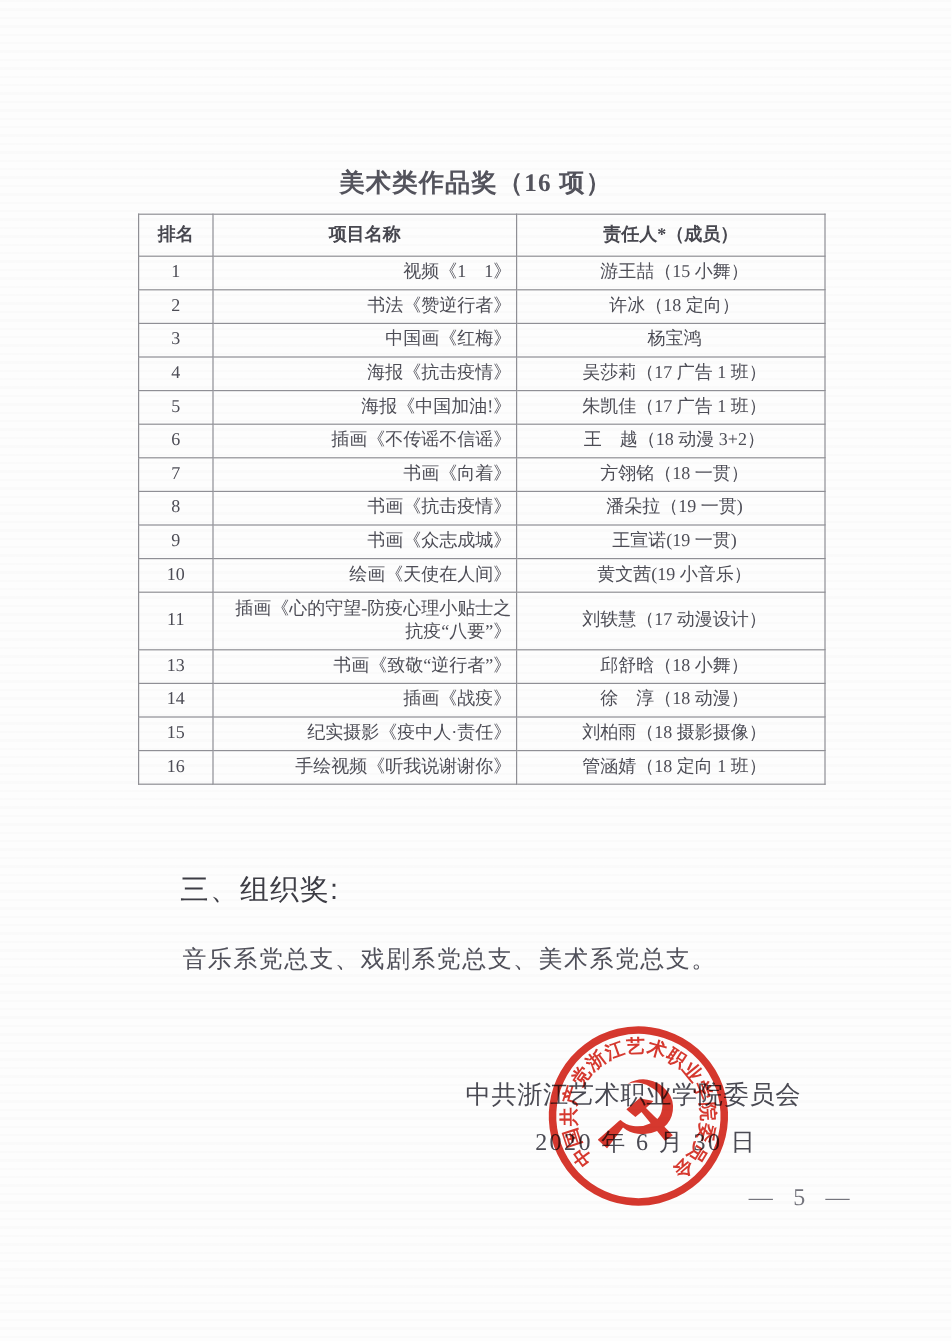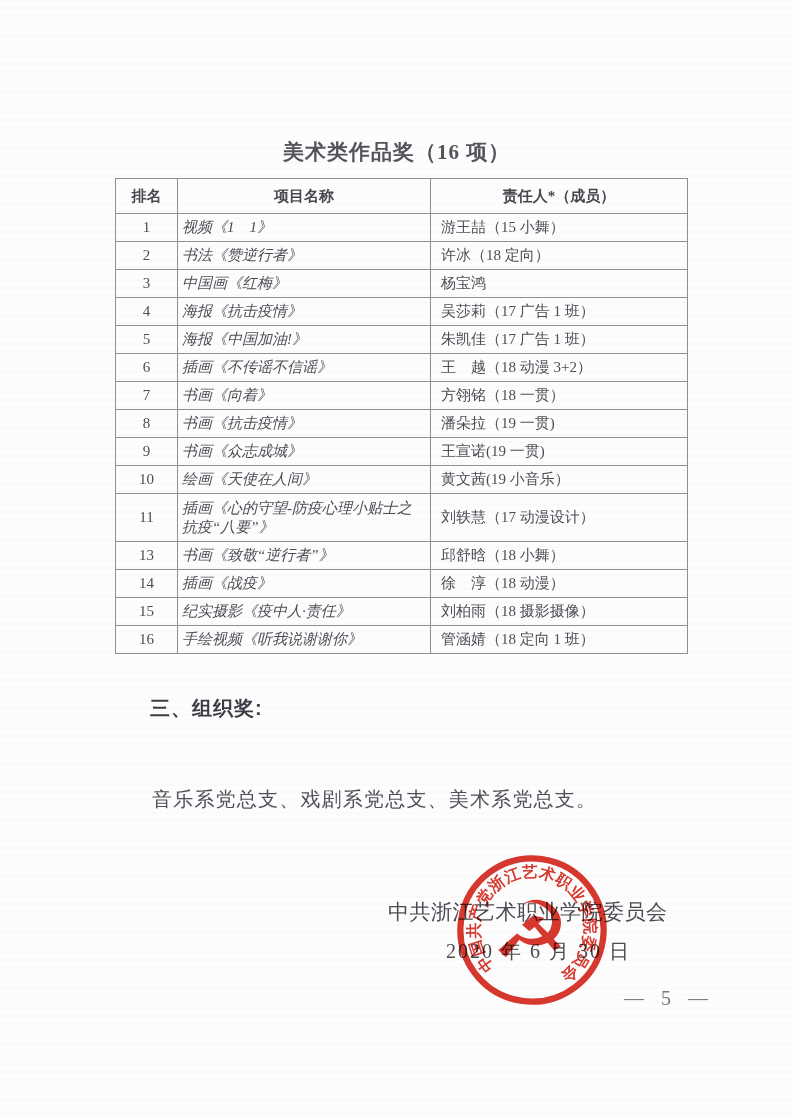--- a/index.html
+++ b/index.html
@@ -39,26 +39,26 @@
     border:1px solid #8f8f95;
     font-size:15px;line-height:1.25;
     padding:1px 4px;
     overflow:hidden;
   }
   .awards-table thead tr{height:35px;}
   .awards-table th{font-weight:700;font-size:15px;color:#47474f;text-align:center;}
   .awards-table tbody tr{height:28px;}
   .awards-table tbody tr.tall{height:48px;}
   .awards-table td.rank{text-align:center;}
-  .awards-table td.project{text-align:left;font-style:italic;}
-  .awards-table td.person{text-align:left;padding-left:10px;}
+  .awards-table td.project{text-align:right;}
+  .awards-table td.person{text-align:center;padding-left:10px;}
   .section-heading{
-    position:absolute;left:150px;top:695px;
+    position:absolute;left:150px;top:725px;
     font-family:"Liberation Sans","DejaVu Sans",sans-serif;
-    font-weight:700;font-size:20px;letter-spacing:1px;
+    font-weight:400;font-size:24px;letter-spacing:1px;
     color:#3c3c44;
   }
   .section-body{
     position:absolute;left:152px;top:786px;
     font-size:20px;letter-spacing:1.2px;
     color:#50505a;
   }
   .committee-line{
     position:absolute;left:388px;top:898px;
     font-size:21px;color:#4a4a53;letter-spacing:0.5px;

